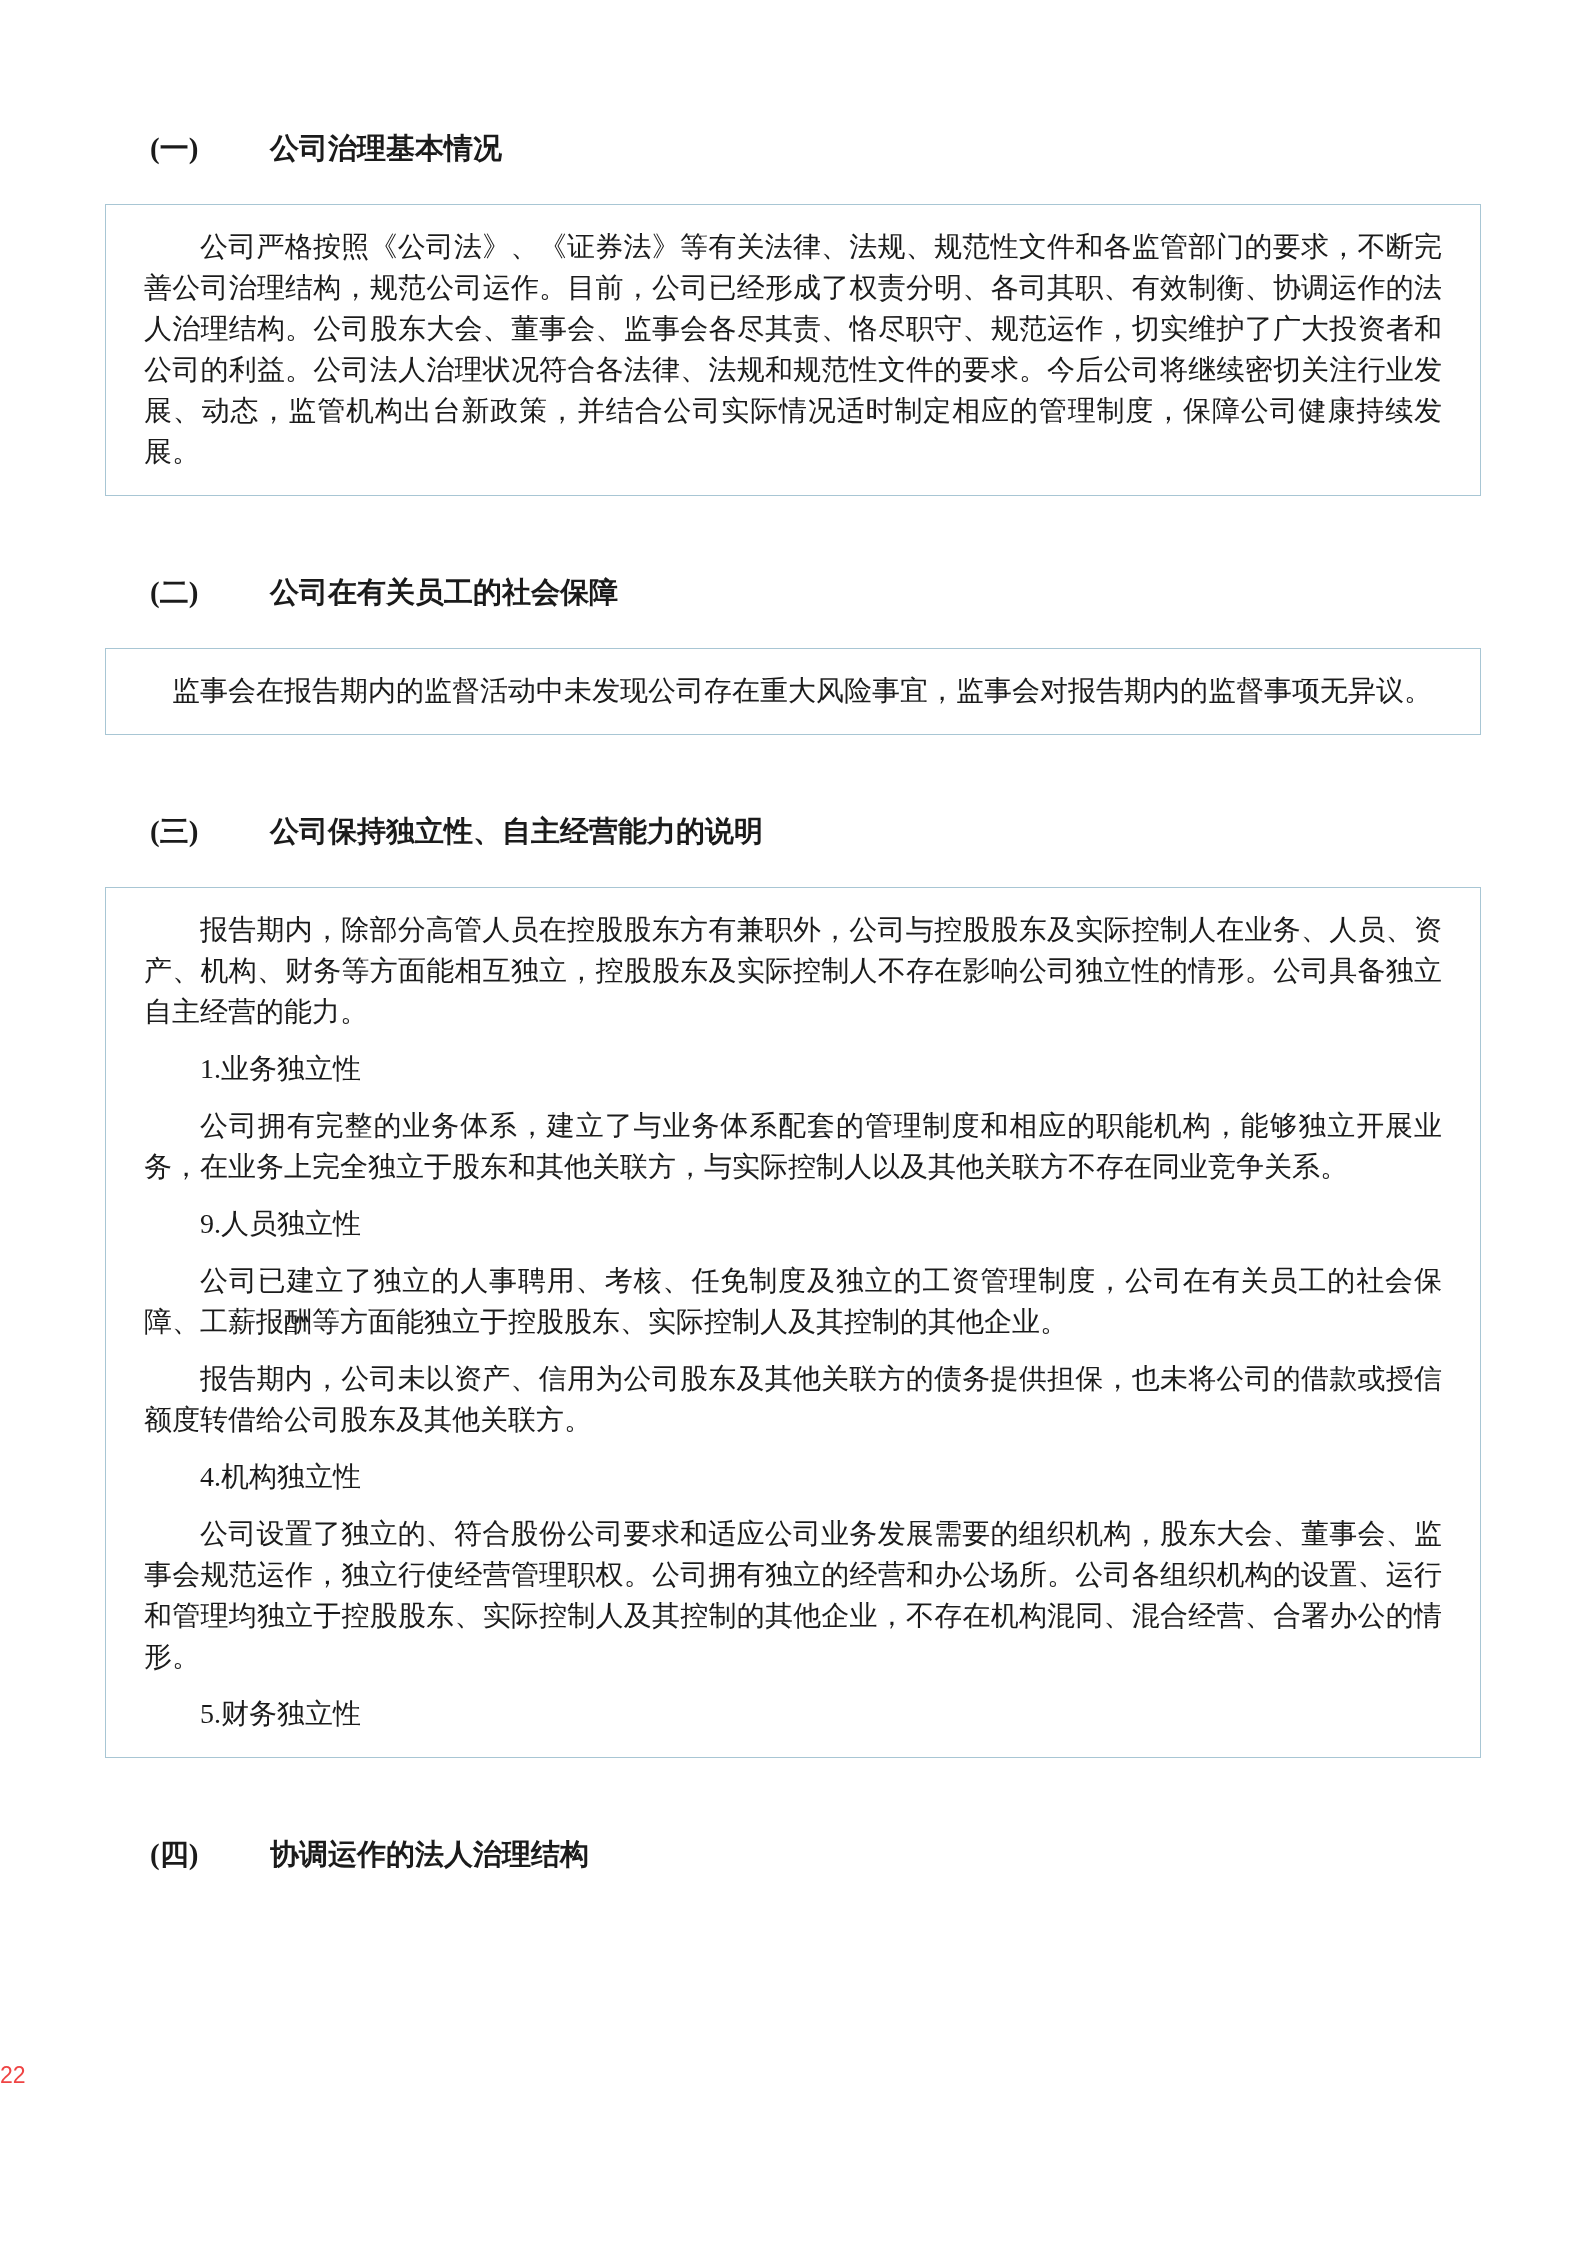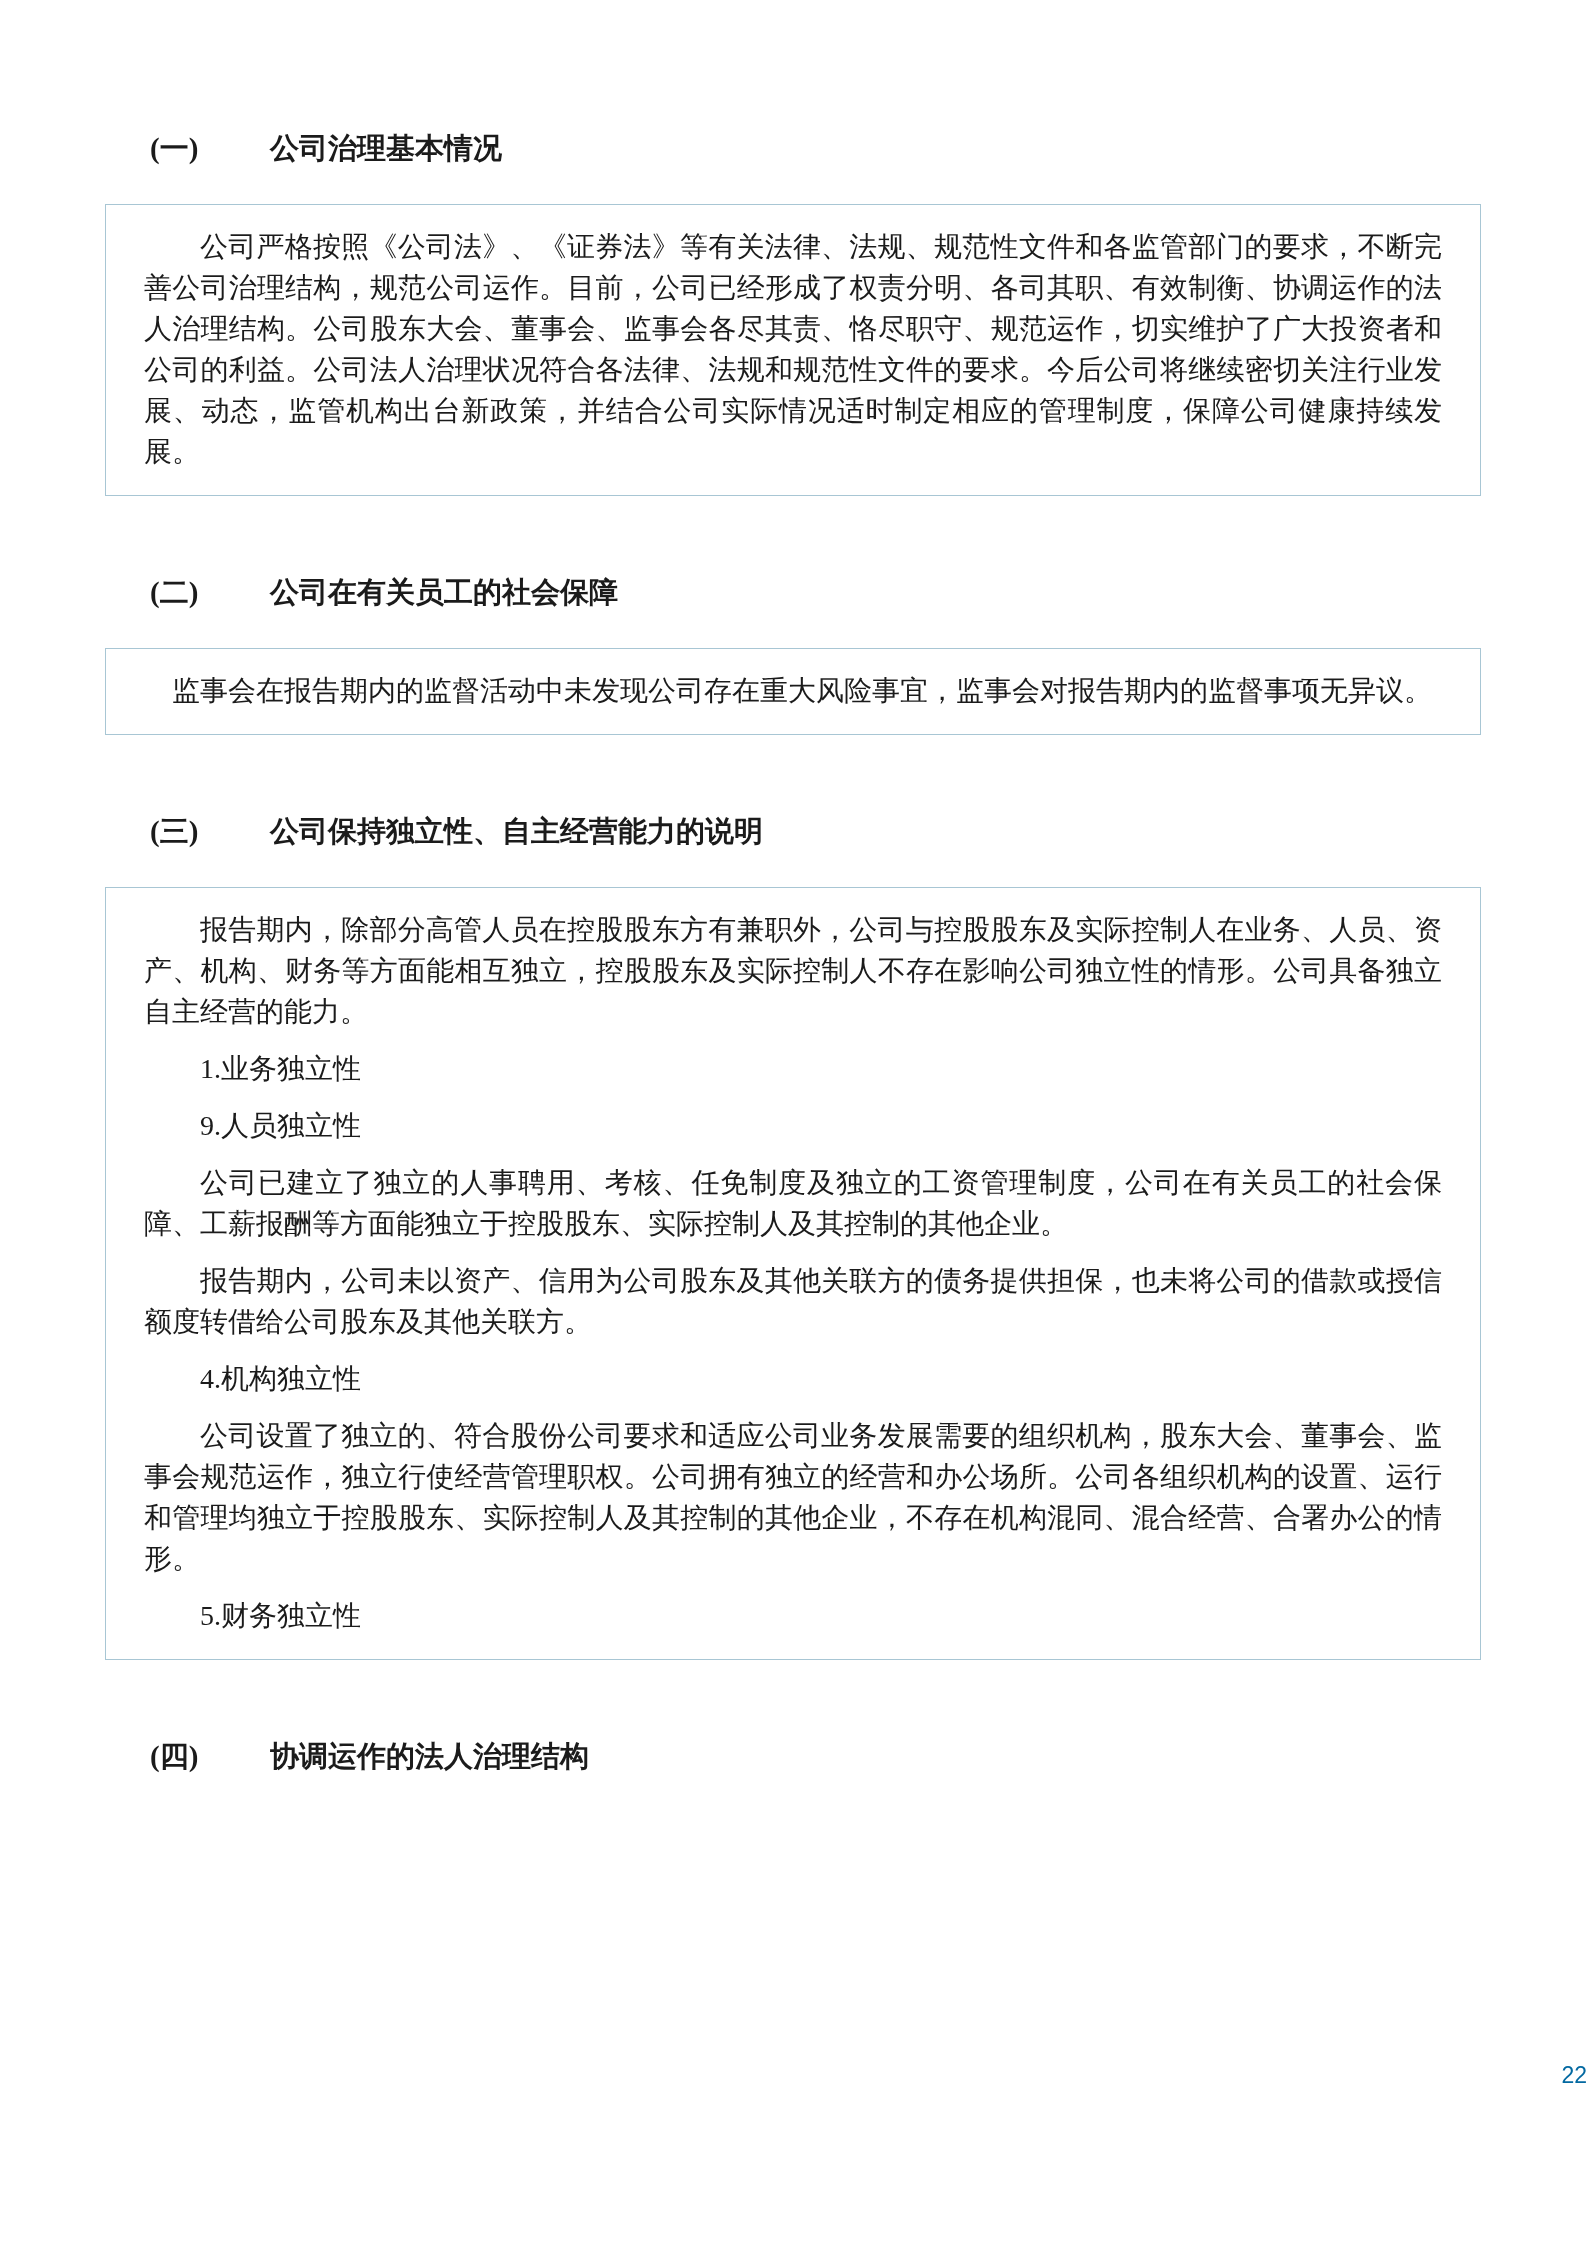--- a/index.html
+++ b/index.html
@@ -41,24 +41,24 @@
   }
   .block p { margin: 16px; }
   .ind2  { text-indent: 2em; }
   .ind15 { text-indent: 1.5em; }
   .ind1  { text-indent: 1em; }
   .page-number {
     position: absolute;
     top: 2062px;
     left: 0;
     width: 100%;
-    text-align: right;
+    text-align: left;
     font-family: "Liberation Sans", "DejaVu Sans", sans-serif;
     font-size: 23px;
-    color: #0369a1;
+    color: #ef4444;
   }
 </style>
 </head>
 <body>
 
 <div class="content">
 
   <div class="section">
     <div class="sec-heading">
       <span class="num">(一)</span>
@@ -80,20 +80,21 @@
   </div>
 
   <div class="section">
     <div class="sec-heading">
       <span class="num">(三)</span>
       <span class="title">公司保持独立性、自主经营能力的说明</span>
     </div>
     <div class="block">
       <p class="ind2">报告期内，除部分高管人员在控股股东方有兼职外，公司与控股股东及实际控制人在业务、人员、资产、机构、财务等方面能相互独立，控股股东及实际控制人不存在影响公司独立性的情形。公司具备独立自主经营的能力。</p>
       <p class="ind2">1.业务独立性</p>
+      <p class="ind2">公司拥有完整的业务体系，建立了与业务体系配套的管理制度和相应的职能机构，能够独立开展业务，在业务上完全独立于股东和其他关联方，与实际控制人以及其他关联方不存在同业竞争关系。</p>
       <p class="ind2">9.人员独立性</p>
       <p class="ind2">公司已建立了独立的人事聘用、考核、任免制度及独立的工资管理制度，公司在有关员工的社会保障、工薪报酬等方面能独立于控股股东、实际控制人及其控制的其他企业。</p>
       <p class="ind2">报告期内，公司未以资产、信用为公司股东及其他关联方的债务提供担保，也未将公司的借款或授信额度转借给公司股东及其他关联方。</p>
       <p class="ind2">4.机构独立性</p>
       <p class="ind2">公司设置了独立的、符合股份公司要求和适应公司业务发展需要的组织机构，股东大会、董事会、监事会规范运作，独立行使经营管理职权。公司拥有独立的经营和办公场所。公司各组织机构的设置、运行和管理均独立于控股股东、实际控制人及其控制的其他企业，不存在机构混同、混合经营、合署办公的情形。</p>
       <p class="ind2">5.财务独立性</p>
     </div>
   </div>
 
   <div class="section">

